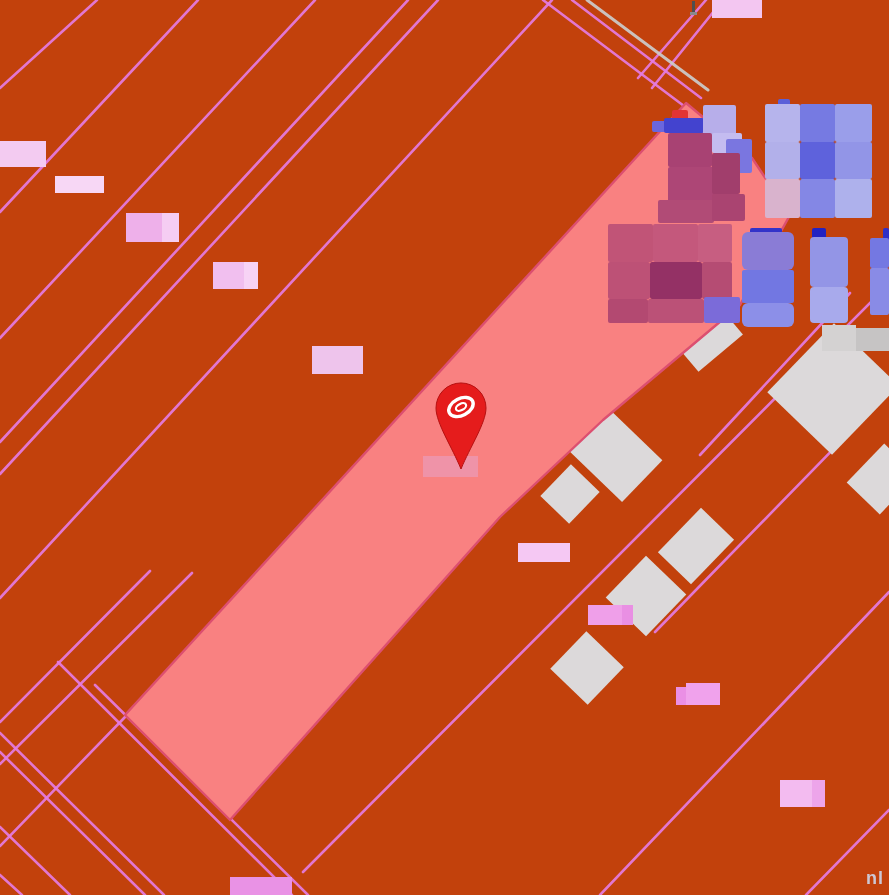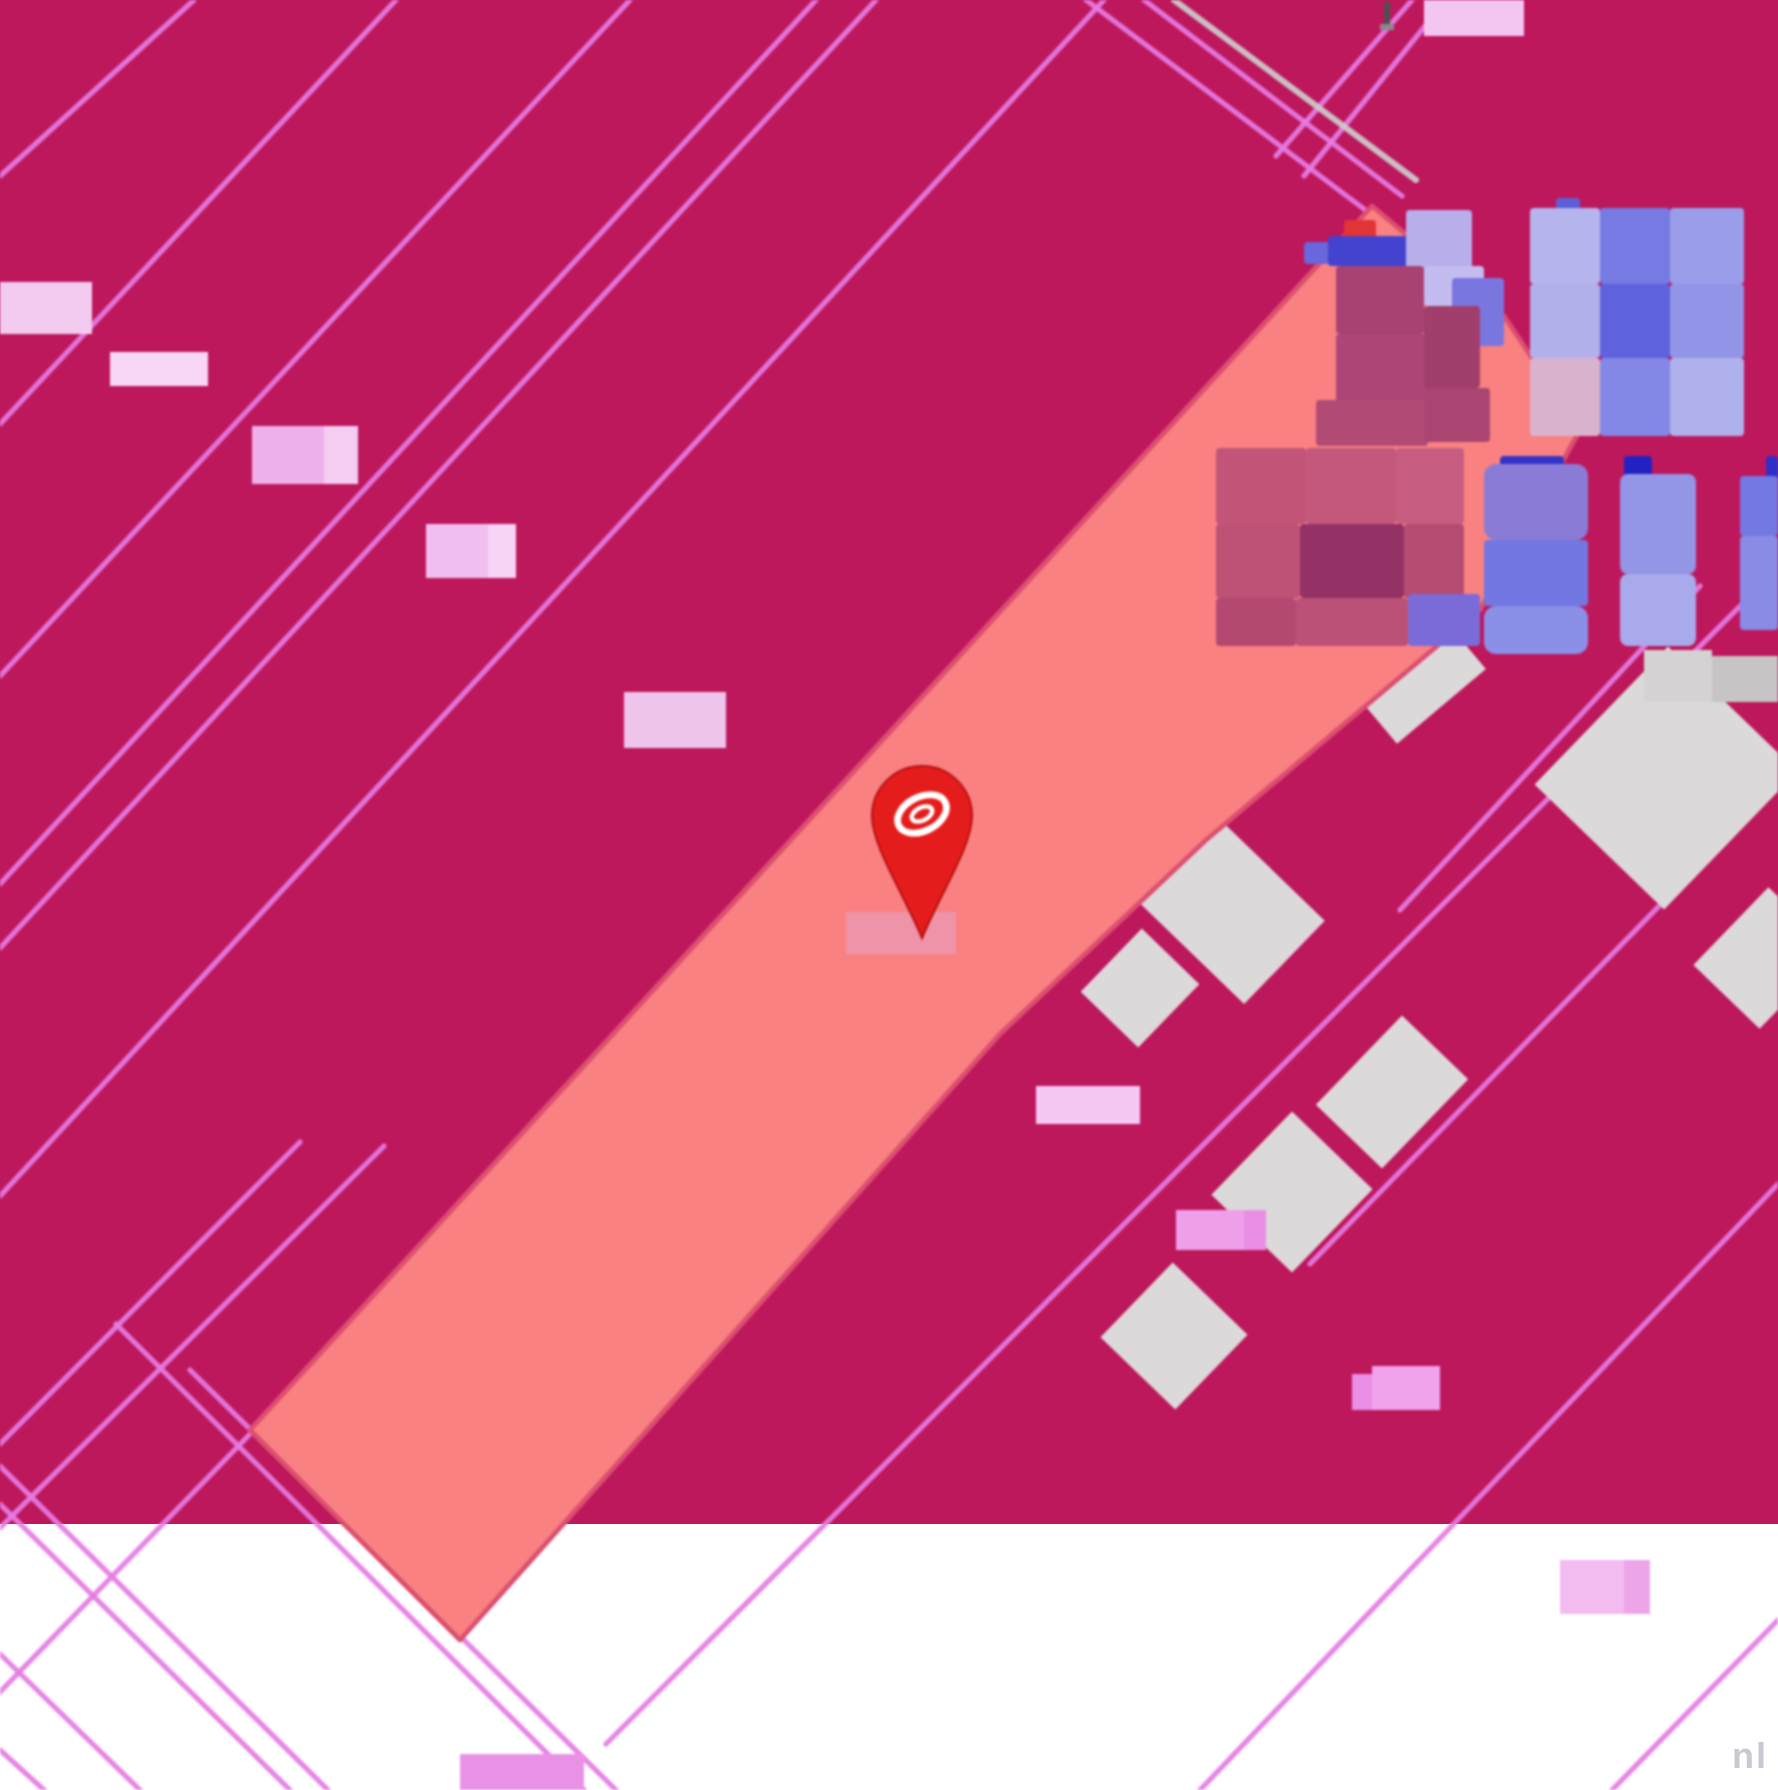--- a/index.html
+++ b/index.html
@@ -1,17 +1,17 @@
 <!DOCTYPE html>
 <html><head>
 <meta charset="utf-8">
 <style>
   html,body{margin:0;padding:0;background:#ffffff;}
   body{width:889px;height:895px;overflow:hidden;font-family:"Liberation Sans",sans-serif;}
-  .viewport{position:relative;width:889px;height:762px;background:#be185d;}
+  .viewport{position:relative;width:889px;height:895px;background:#c2410c;}
   .map-svg{position:absolute;left:0;top:0;filter:blur(0.55px);}
   .watermark{
     position:absolute;left:866px;top:868px;width:23px;overflow:hidden;
     font-size:18px;font-weight:bold;color:#cdc7d3;letter-spacing:1px;
     user-select:none;
   }
 </style>
 </head>
 <body>
 

